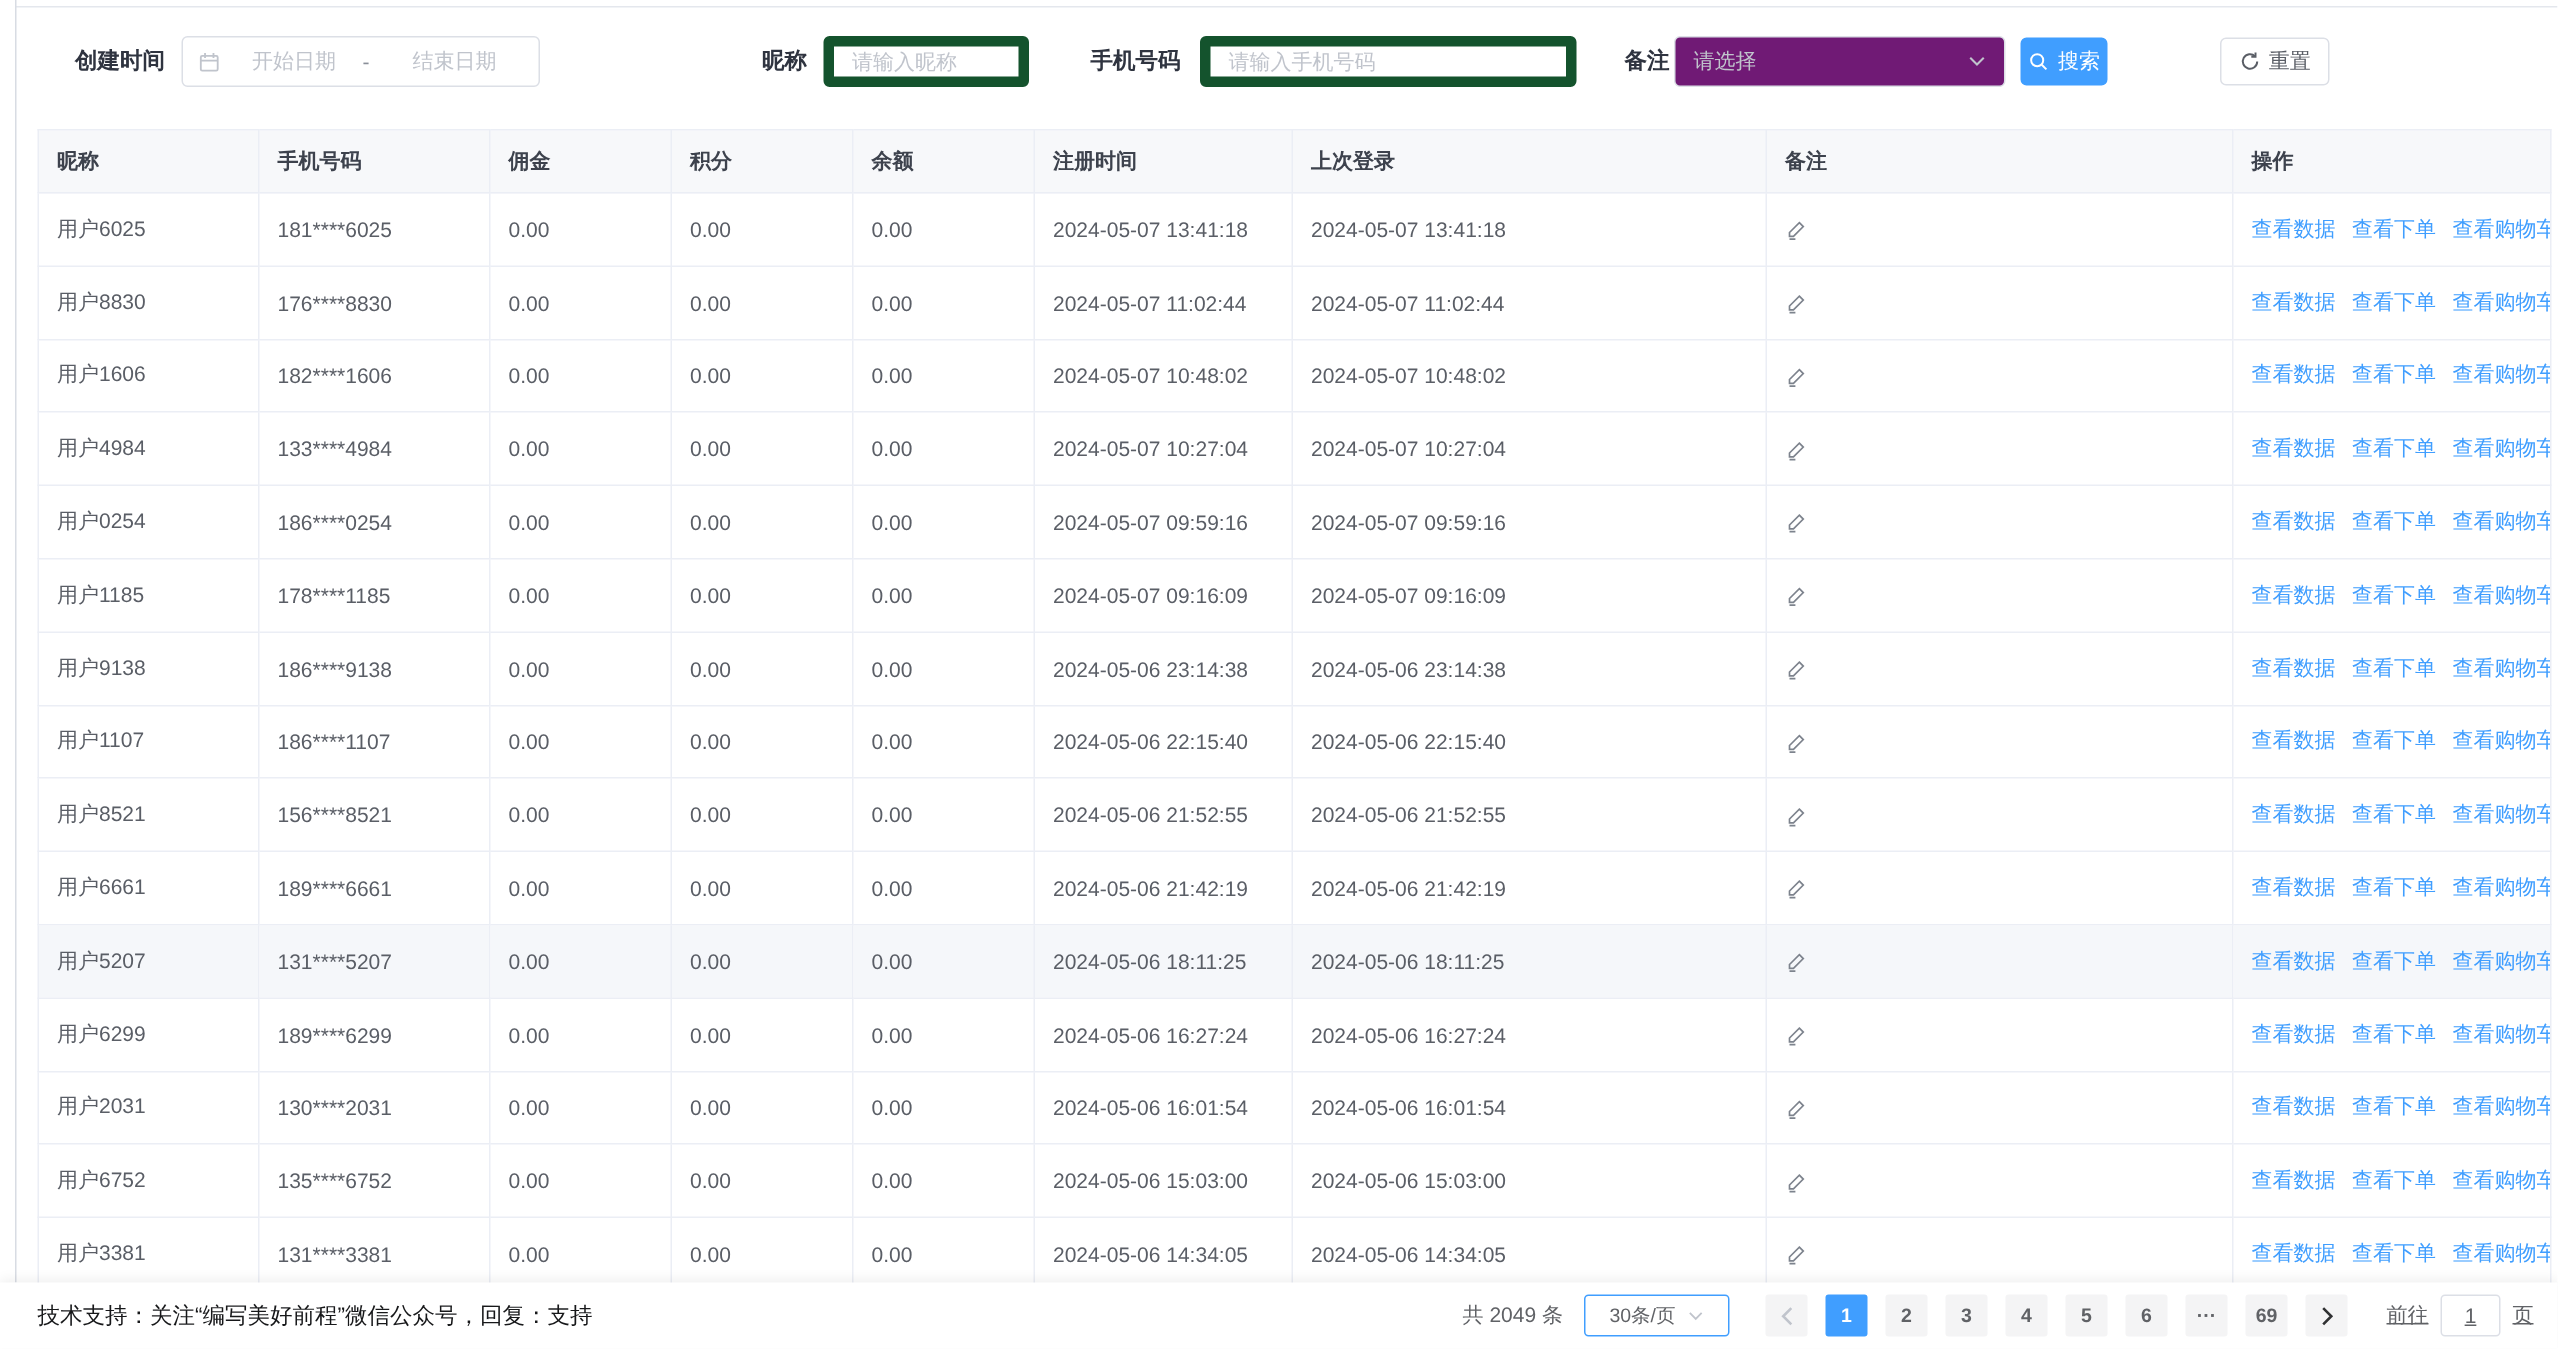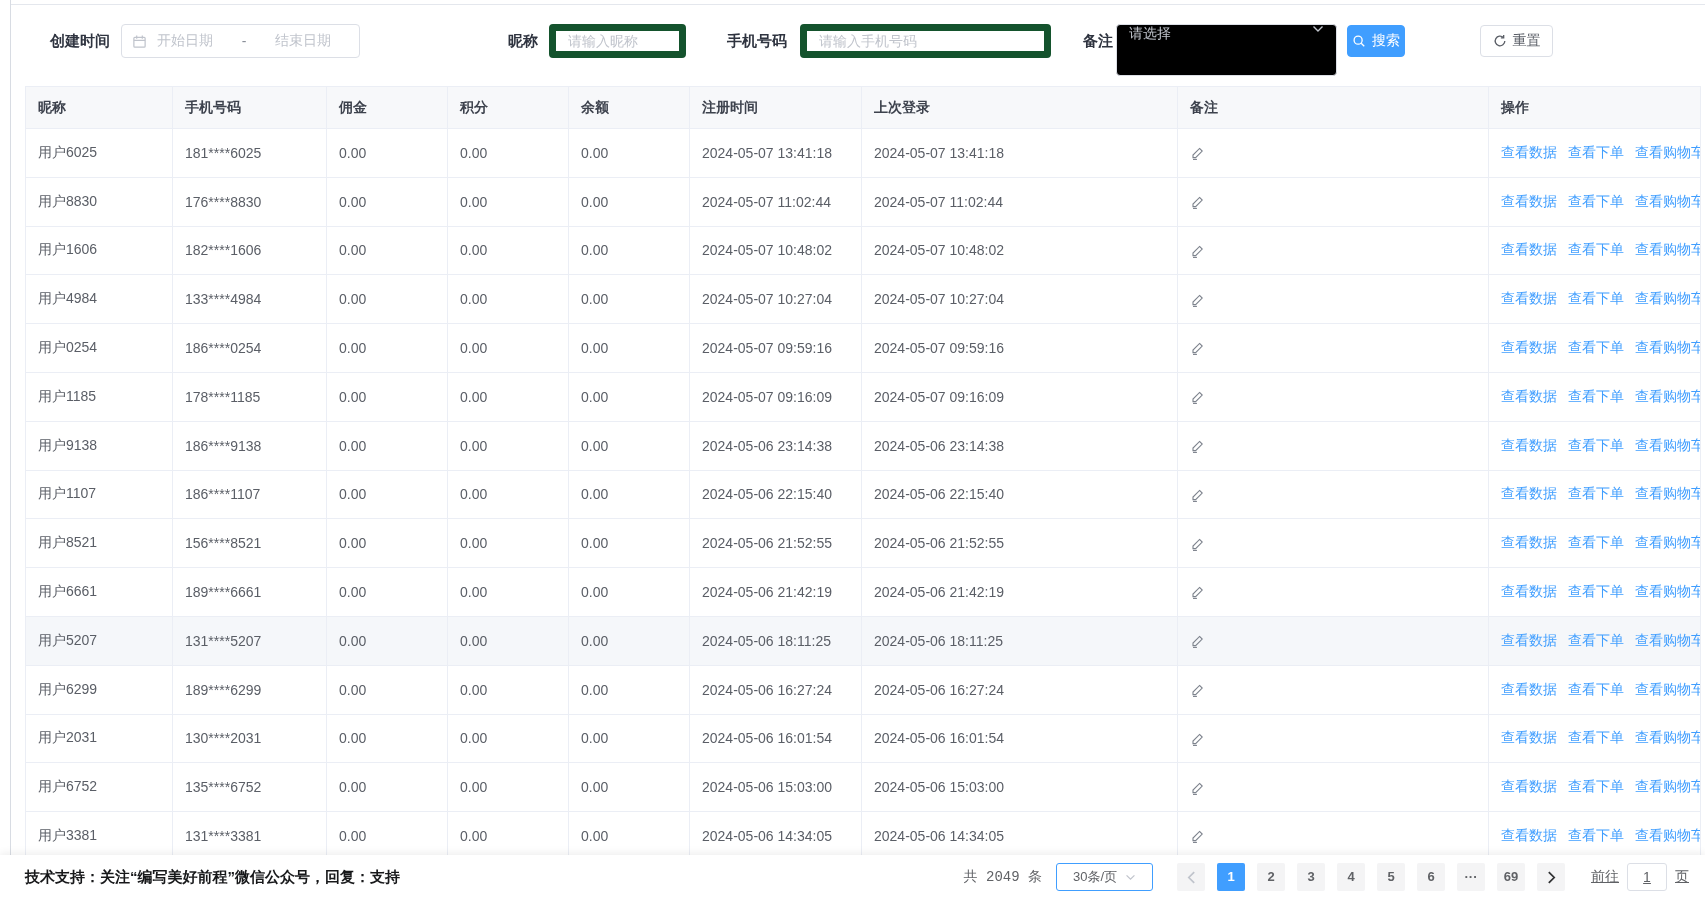--- a/index.html
+++ b/index.html
@@ -23,37 +23,37 @@
   .lbl-phone { left:727px; }
   .lbl-remark { left:1083px; }
 
   .date-range {
     position:absolute; left:121px; top:0; width:239px; height:34px;
     border:1px solid #dcdfe6; border-radius:4px; background:#fff;
     display:flex; align-items:center; padding:0 10px; cursor:pointer;
   }
   .date-range .cal-ic { display:flex; margin-right:10px; color:#c0c4cc; }
   .date-range .ph { color:#c0c4cc; font-size:14px; }
-  .date-range .d-start { width:78px; }
+  .date-range .d-start { width:78px; text-align:center; }
   .date-range .d-sep { color:#8a8f99; width:18px; text-align:center; }
   .date-range .d-end { width:78px; text-align:right; }
 
   .f-input {
     position:absolute; top:0; height:34px; border:7px solid #14532d; border-radius:4px;
     background:#fff; padding:0 12px; font-size:14px; color:#5a5e66; outline:none;
     font-family:"Liberation Sans","DejaVu Sans",sans-serif;
   }
   .f-input::placeholder { color:#c0c4cc; opacity:1; }
   .in-nickname { left:549px; width:137px; }
   .in-phone { left:800px; width:251px; }
 
   .f-select {
-    position:absolute; left:1116px; top:0; width:221px; height:52px;
-    border:1px solid #dcdfe6; border-radius:4px; background:#000000;
-    display:flex; align-items:flex-start; padding:0 12px; cursor:pointer;
+    position:absolute; left:1116px; top:0; width:221px; height:34px;
+    border:1px solid #dcdfe6; border-radius:4px; background:#701a75;
+    display:flex; align-items:center; padding:0 12px; cursor:pointer;
   }
   .f-select .ph { color:#c0c4cc; flex:1; }
   .f-select .chev { display:flex; color:#c0c4cc; }
 
   .btn {
     position:absolute; top:1px; height:32px; border-radius:4px; font-size:14px;
     display:flex; align-items:center; justify-content:center; gap:6px; cursor:pointer;
     border:1px solid transparent; white-space:nowrap;
   }
   .btn-search { left:1347px; width:58px; background:#409eff; border-color:#409eff; color:#fff; }
@@ -77,23 +77,23 @@
   .user-table tr.hovered td { background:#f5f7fa; }
   .cell-actions a { color:#409eff; text-decoration:none; margin-right:11px; cursor:pointer; }
   .cell-actions a:last-child { margin-right:0; }
   .edit-ic { display:inline-flex; color:#7d838d; cursor:pointer; vertical-align:middle; }
 
   
   .footer {
     position:absolute; left:0; right:0; bottom:0; height:44px; background:#fff;
     box-shadow:0 -2px 8px rgba(0,0,0,0.07); display:flex; align-items:center; z-index:5;
   }
-  .support-text { margin-left:25px; font-weight:700; color:#17181a; font-size:15px; white-space:nowrap; }
+  .support-text { margin-left:25px; font-weight:400; color:#17181a; font-size:15px; white-space:nowrap; }
   .pagination { margin-left:auto; margin-right:16px; display:flex; align-items:center; font-size:13px; color:#5a5e66; }
-  .pg-total { margin-right:14px; font-size:14px; color:#606266;font-family:Liberation Mono, monospace; }
+  .pg-total { margin-right:14px; font-size:14px; color:#606266; }
   .pg-size {
     width:97px; height:28px; border:1px solid #409eff; border-radius:3px; background:#fff;
     display:flex; align-items:center; justify-content:center; gap:8px; cursor:pointer;
     color:#606266; margin-right:18px;
   }
   .pg-size .chev { display:flex; color:#c0c4cc; margin-top:1px; }
   .pg-btn {
     min-width:28px; height:28px; line-height:28px; text-align:center; background:#f4f4f5;
     color:#606266; border-radius:2px; margin:0 6px; font-weight:700; font-size:13px;
     cursor:pointer; user-select:none; display:flex; align-items:center; justify-content:center;

